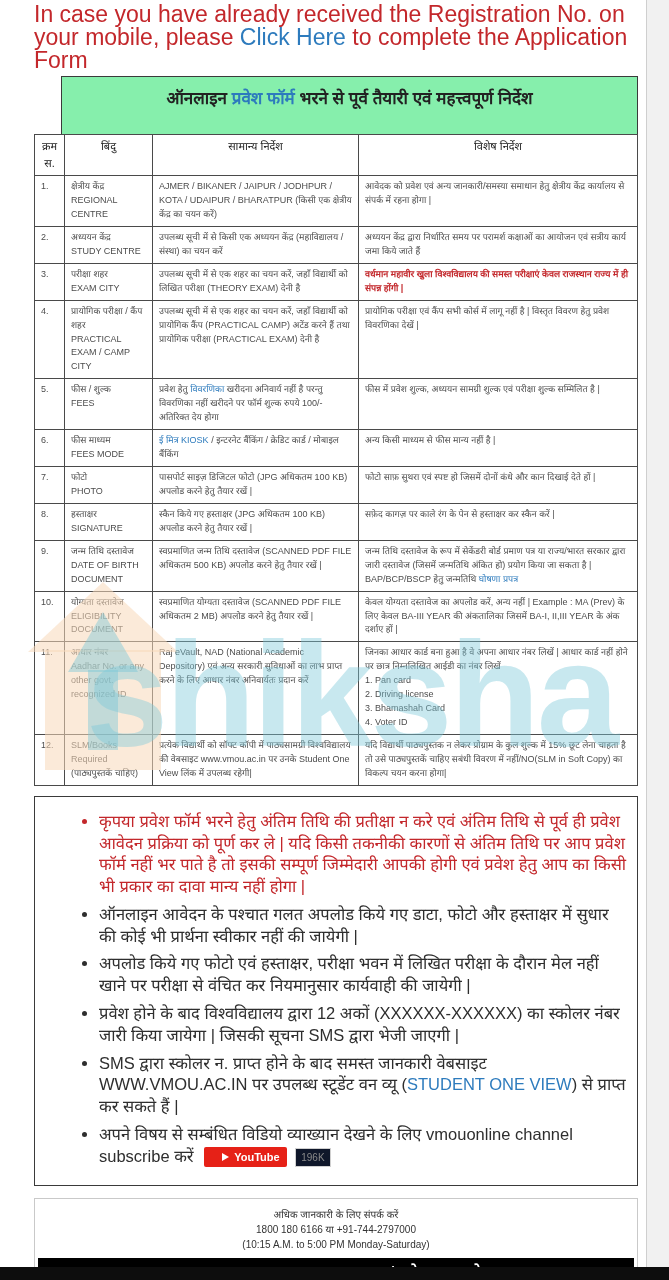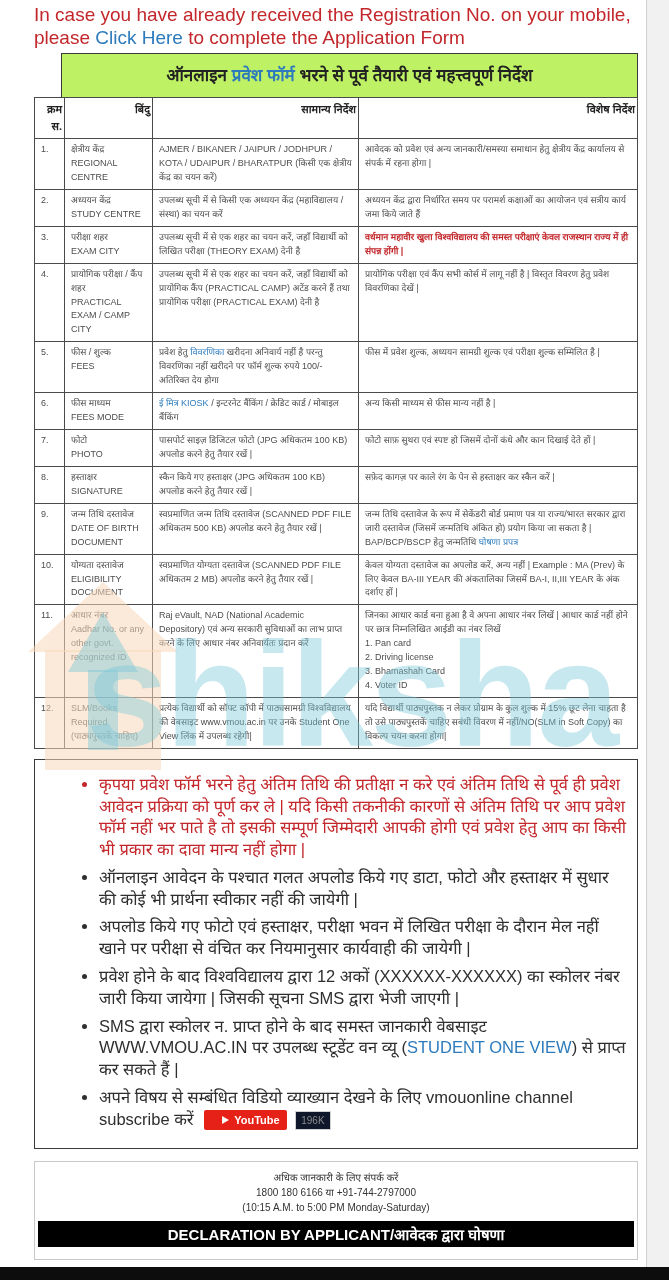--- a/index.html
+++ b/index.html
@@ -11,46 +11,46 @@
     color:#222;
   }
   .right-gutter {
     position:absolute; top:0; left:646px; width:23px; height:1280px;
     background:#f1f1f1; border-left:1px solid #cfcfcf;
   }
   .content { position:relative; margin-left:34px; width:604px; }
 
   
   .notice {
-    font-size:19px; line-height:23px; color:#c3272b;
+    font-size:23px; line-height:23px; color:#c3272b;
     padding:3px 0 4px 0; font-weight:500;
   }
   .link { color:#2d7bbd; }
 
   
   .title-box {
-    border:1px solid #3a3a3a; background:#bef264; text-align:center;
-    padding:9px 6px 11px 6px;
+    border:1px solid #3a3a3a; background:#86efac; text-align:center;
+    padding:9px 6px 25px 6px;
     margin-left:27px;
   }
   .title-line { font-size:17px; font-weight:bold; color:#222; }
   .title-line + .title-line { margin-top:14px; }
   .title-line .link { font-weight:bold; }
 
   
   table.instructions {
     width:100%; border-collapse:collapse; margin-top:-1px;
     font-size:9px; line-height:1.55; table-layout:fixed;
   }
   table.instructions th, table.instructions td {
     border:1px solid #4a4a4a; vertical-align:top; padding:4px 6px;
     color:#4c4c4c; word-wrap:break-word;
   }
   table.instructions th {
-    font-size:11px; color:#222; font-weight:bold; text-align:right; padding:3px 2px;
+    font-size:11px; color:#222; font-weight:normal; text-align:center; padding:3px 2px;
   }
   th.col-sn, td.cell-sn { width:30px; }
   th.col-point, td.cell-point { width:88px; }
   th.col-general, td.cell-general { width:206px;margin-top:41px; }
   td.cell-sn { color:#555; }
   td.cell-point { font-weight:normal; color:#333; white-space:pre-line; }
   .pre-line { white-space:pre-line; }
   td.red-special, .red-bold { color:#c3272b !important; font-weight:bold; }
 
   

